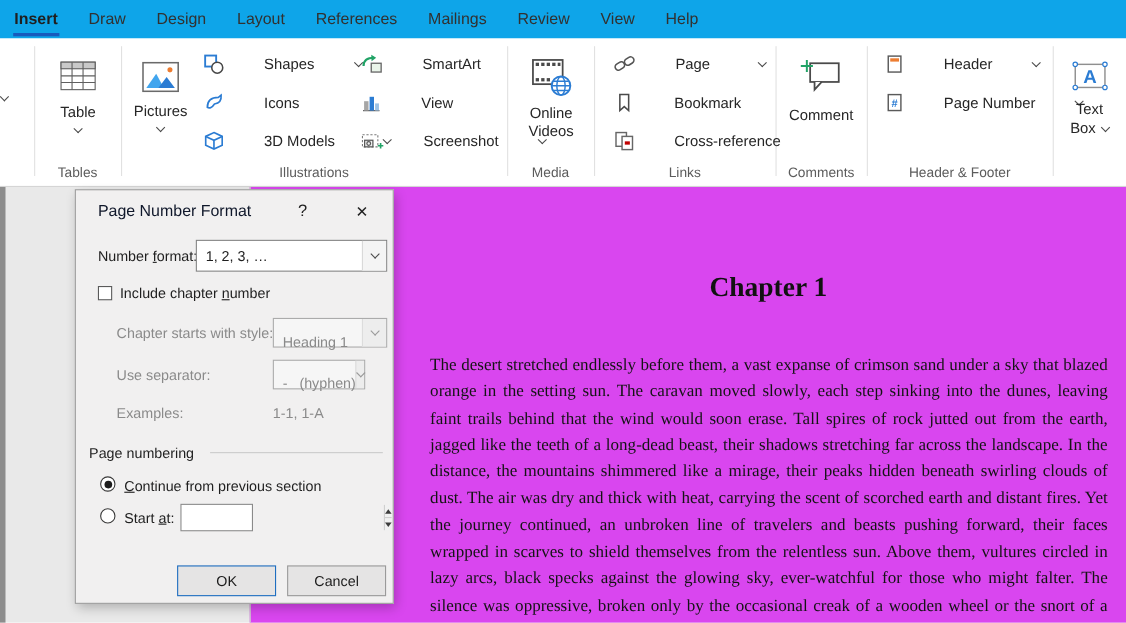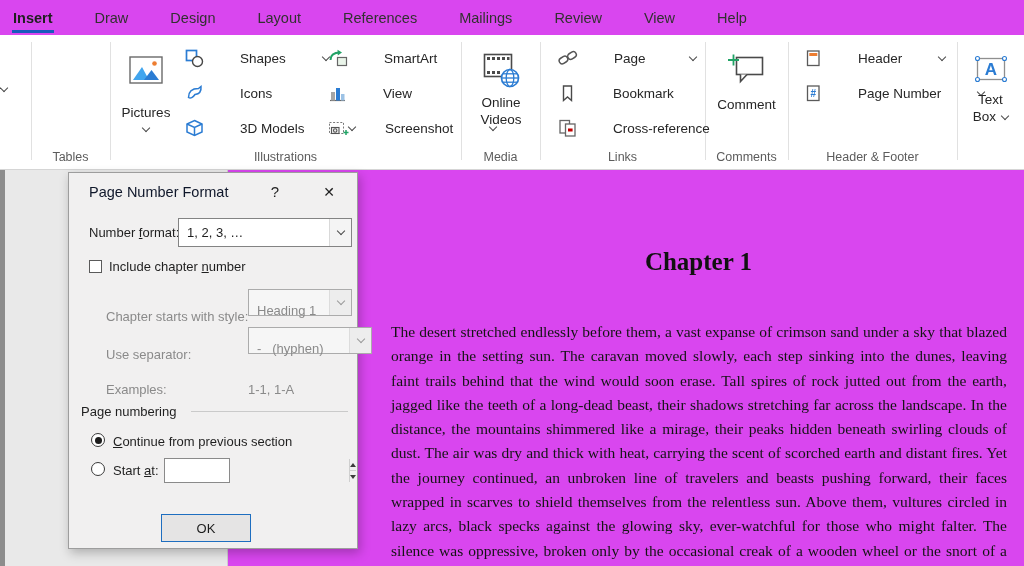--- a/index.html
+++ b/index.html
@@ -1,21 +1,21 @@
 <!DOCTYPE html>
 <html><head>
 <meta charset="utf-8">
 <style>
   * { margin:0; padding:0; box-sizing:border-box; }
   html,body { width:1024px; height:566px; overflow:hidden; background:#fff;
     font-family:"Liberation Sans", sans-serif; -webkit-font-smoothing:antialiased; }
 
   
-  #menubar { position:absolute; left:0; top:0; width:1024px; height:35px; background:#d946ef;
-    display:flex; align-items:center; padding-left:12px; gap:40px; }
+  #menubar { position:absolute; left:0; top:0; width:1024px; height:35px; background:#0ea5e9;
+    display:flex; align-items:center; padding-left:12px; gap:26px; }
   .menu-tab { font-size:14.5px; color:#323130; padding:6px 1px; cursor:default; position:relative; }
   .menu-tab.active { font-weight:700; color:#1f1f1f; }
   .menu-tab.active::after { content:""; position:absolute; left:0; right:0; bottom:-1px; height:3px; background:#185abd; }
 
   
   #ribbon { position:absolute; left:0; top:35px; width:1024px; height:135px; background:#fff;
     border-bottom:1px solid #d5d5d5; }
   .vsep { position:absolute; top:7px; bottom:9px; width:1px; background:#e1e1e1; }
   .grp { position:absolute; top:0; height:134px; }
   .grp-label { position:absolute; bottom:5px; left:0; width:100%; text-align:center;
@@ -44,21 +44,21 @@
 
   
   #dialog { position:absolute; left:68px; top:172px; width:290px; height:377px; background:#f1f0f0;
     border:1px solid #9d9d9d; box-shadow:2px 4px 10px rgba(0,0,0,.25); font-size:13px; color:#1f1f1f; }
   .dlg-title { position:absolute; left:20px; top:11px; font-size:14.5px; color:#0f172a; }
   .dlg-sys { position:absolute; top:9px; width:20px; height:20px; text-align:center;
     font-size:15px; color:#1f1f1f; line-height:20px; cursor:default; }
   #dlg-help { left:196px; }
   #dlg-close { left:250px; font-size:14px; }
   .dlg-lbl { position:absolute; font-size:13px; color:#1f1f1f; white-space:nowrap; }
-  .dlg-lbl.dis, .dlg-val.dis { color:#8a8a8a;margin-top:14px; }
+  .dlg-lbl.dis, .dlg-val.dis { color:#8a8a8a; }
   .dlg-val { position:absolute; font-size:13px; white-space:pre; }
   .mn { text-decoration:underline; }
 
   .combo { position:absolute; display:flex; align-items:stretch; background:#fff; border:1px solid #838383; }
   .combo .val { flex:1; display:flex; align-items:center; padding-left:8px; font-size:13px; white-space:pre; }
   .combo .dd { width:22px; border-left:1px solid #d9d9d9; background:#f4f4f4;
     display:flex; align-items:center; justify-content:center; }
   .combo .dd .chev { margin-top:-3px; }
   .combo.dis { background:#f6f6f6; border-color:#ababab; }
   .combo.dis .val { color:#8a8a8a;margin-top:16px; }
@@ -115,34 +115,48 @@
 
   <div class="vsep" style="left:31px"></div>
   <div class="vsep" style="left:110px"></div>
   <div class="vsep" style="left:461px"></div>
   <div class="vsep" style="left:540px"></div>
   <div class="vsep" style="left:705px"></div>
   <div class="vsep" style="left:788px"></div>
   <div class="vsep" style="left:957px"></div>
 
   <div class="grp" style="left:31px; width:79px;">
+    <div class="bigbtn" style="left:11px; top:18px; width:58px;">
+      <span>
+        <svg width="34" height="32" viewBox="0 0 34 32">
+          <rect x="1.5" y="3.5" width="31" height="25" fill="#fff" stroke="#5f5f5f"></rect>
+          <rect x="1.5" y="3.5" width="31" height="6" fill="#c9c9c9" stroke="#5f5f5f"></rect>
+          <line x1="11.5" y1="3.5" x2="11.5" y2="28.5" stroke="#5f5f5f"></line>
+          <line x1="21.5" y1="3.5" x2="21.5" y2="28.5" stroke="#5f5f5f"></line>
+          <line x1="1.5" y1="16" x2="32.5" y2="16" stroke="#5f5f5f"></line>
+          <line x1="1.5" y1="22" x2="32.5" y2="22" stroke="#5f5f5f"></line>
+        </svg>
+      </span>
+      <span class="lbl" style="margin-top:8px;">Table</span>
+      <span class="chev below"></span>
+    </div>
     <div class="grp-label">Tables</div>
   </div>
 
   <div class="grp" style="left:110px; width:351px;">
     <div class="bigbtn" style="left:5px; top:20px; width:62px;">
       <span>
         <svg width="36" height="31" viewBox="0 0 36 31">
           <rect x="2" y="2" width="32" height="26" fill="#fff" stroke="#6a6a6a" stroke-width="1.4"></rect>
           <circle cx="26.5" cy="8.5" r="2.3" fill="#ed7d31"></circle>
           <polygon points="5,25 14,12 21,25" fill="#41a5ee"></polygon>
           <polygon points="16,25 23.5,15 31,25" fill="#2b7cd3"></polygon>
         </svg>
       </span>
-      <span class="lbl" style="margin-top:18px;">Pictures</span>
+      <span class="lbl" style="margin-top:6px;">Pictures</span>
       <span class="chev below"></span>
     </div>
 
     <div class="smallcol" style="left:75px;">
       <div class="smallbtn">
         <span>
           <svg width="19" height="19" viewBox="0 0 19 19">
             <rect x="1.5" y="1.5" width="10" height="10" fill="none" stroke="#2b7cd3" stroke-width="1.7"></rect>
             <circle cx="12.5" cy="12.5" r="5" fill="#fff" stroke="#474747" stroke-width="1.4"></circle>
           </svg>
@@ -355,21 +369,21 @@
 
   <div class="dlg-lbl dis" style="left:37px; top:122px;">Chapter starts with style:</div>
   <div class="combo dis" style="left:179px; top:116px; width:104px; height:27px;">
     <span class="val">Heading 1</span>
     <span class="dd">
         <span class="chev"></span>
       </span>
   </div>
 
   <div class="dlg-lbl dis" style="left:37px; top:160px;">Use separator:</div>
-  <div class="combo dis" style="left:179px; top:154px; width:124px; height:27px;">
+  <div class="combo dis" style="left:179px; top:154px; width:84px; height:27px;">
     <span class="val">-   (hyphen)</span>
     <span class="dd">
         <span class="chev"></span>
       </span>
   </div>
 
   <div class="dlg-lbl dis" style="left:37px; top:195px;">Examples:</div>
   <div class="dlg-val dis" style="left:179px; top:195px;">1-1, 1-A</div>
 
   <div class="dlg-lbl" style="left:12px; top:231px;">Page numbering</div>
@@ -386,13 +400,14 @@
       <div class="spin-btn">
           <span class="tri-up"></span>
         </div>
       <div class="spin-btn">
           <span class="tri-dn"></span>
         </div>
     </div>
   </div>
 
   <div class="dlg-btn" id="btn-ok">OK</div>
+  <div class="dlg-btn" id="btn-cancel">Cancel</div>
 </div>
 
 </body></html>

